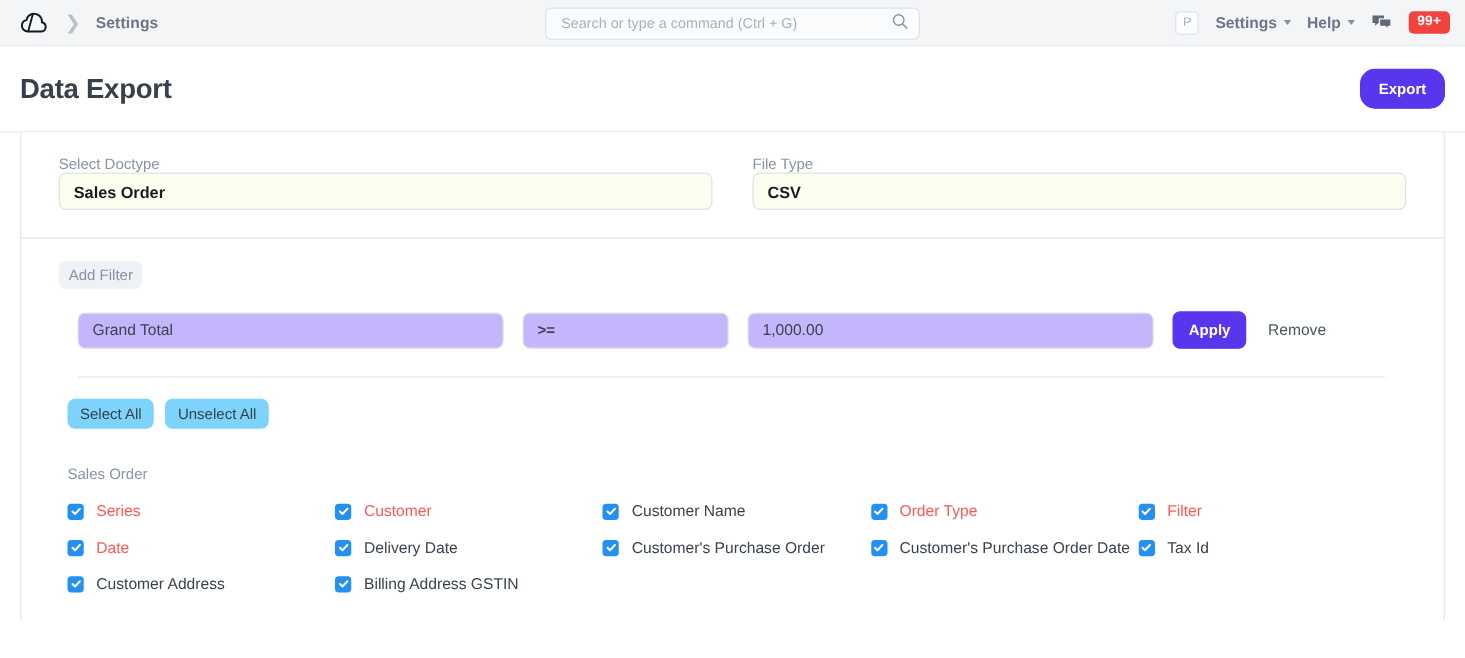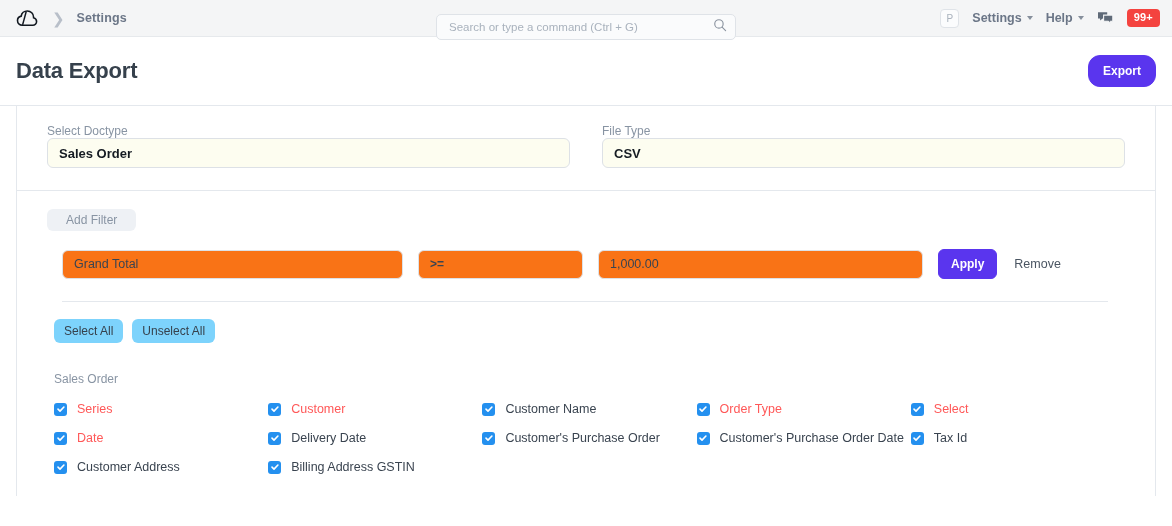--- a/index.html
+++ b/index.html
@@ -23,21 +23,21 @@
     position: relative;
   }
   .nav-left { display: flex; align-items: center; gap: 10px; }
   .logo-icon { width: 26px; height: 26px; display: flex; align-items: center; justify-content: center; }
   .chev-sep { color: #b8bfc9; font-size: 15px; line-height: 1; font-weight: 500; margin: 0 2px; }
   .breadcrumb-link {
     font-size: 12.5px; font-weight: bold; color: #6b7687; letter-spacing: .1px;
   }
   .nav-center {
     position: absolute; left: 50%; transform: translateX(-50%);
-    top: 14px;
+    top: 6px;
   }
   .search-wrap {
     width: 300px; height: 26px;
     background: #fafbfc;
     border: 1px solid #dfe3e8;
     border-radius: 5px;
     display: flex; align-items: center;
     padding: 0 8px 0 10px;
   }
   .search-wrap input {
@@ -111,29 +111,29 @@
     border-radius: 6px;
     display: flex; align-items: center;
     padding: 0 11px;
     font-size: 13px; font-weight: bold; color: #151b22;
   }
 
   
   .add-filter {
     display: inline-block;
     background: #eef1f5; color: #8894a3;
-    font-size: 12px; padding: 4px 19px; border-radius: 6px;
+    font-size: 12px; padding: 4px 8px; border-radius: 6px;
     border: none; font-family: "Liberation Sans", sans-serif; cursor: pointer;
   }
   .filter-row {
     display: flex; align-items: center; margin-top: 18px; padding-left: 15px;
   }
   .fl-input {
     height: 29px; border: 1px solid #dde1e6; border-radius: 6px;
-    background: #f97316; display: flex; align-items: center; padding: 0 11px;
+    background: #c4b5fd; display: flex; align-items: center; padding: 0 11px;
     font-size: 12.5px; color: #3a4450;
   }
   .fl-fieldname { width: 341px; }
   .fl-operator { width: 165px; margin-left: 15px; font-weight: bold; font-size: 12px; color: #3a4450; }
   .fl-value { width: 325px; margin-left: 15px; }
   .btn-apply {
     margin-left: 15px;
     background: #5a35ee; color: #fff; border: 1px solid #5a35ee;
     font-size: 12px; font-weight: bold; border-radius: 6px;
     padding: 7px 12px; font-family: "Liberation Sans", sans-serif; cursor: pointer;
@@ -289,21 +289,21 @@
               </svg>
             </span>
             <span class="cb-label mandatory">Order Type</span>
           </div>
           <div class="check-item">
             <span class="cb">
               <svg width="10" height="10" viewBox="0 0 12 12">
                 <path d="M2.4 6.2 L4.8 8.6 L9.5 3.6" fill="none" stroke="#ffffff" stroke-width="1.9" stroke-linecap="round" stroke-linejoin="round"></path>
               </svg>
             </span>
-            <span class="cb-label mandatory">Select</span>
+            <span class="cb-label mandatory">Filter</span>
           </div>
           <div class="check-item">
             <span class="cb">
               <svg width="10" height="10" viewBox="0 0 12 12">
                 <path d="M2.4 6.2 L4.8 8.6 L9.5 3.6" fill="none" stroke="#ffffff" stroke-width="1.9" stroke-linecap="round" stroke-linejoin="round"></path>
               </svg>
             </span>
             <span class="cb-label mandatory">Date</span>
           </div>
           <div class="check-item">

